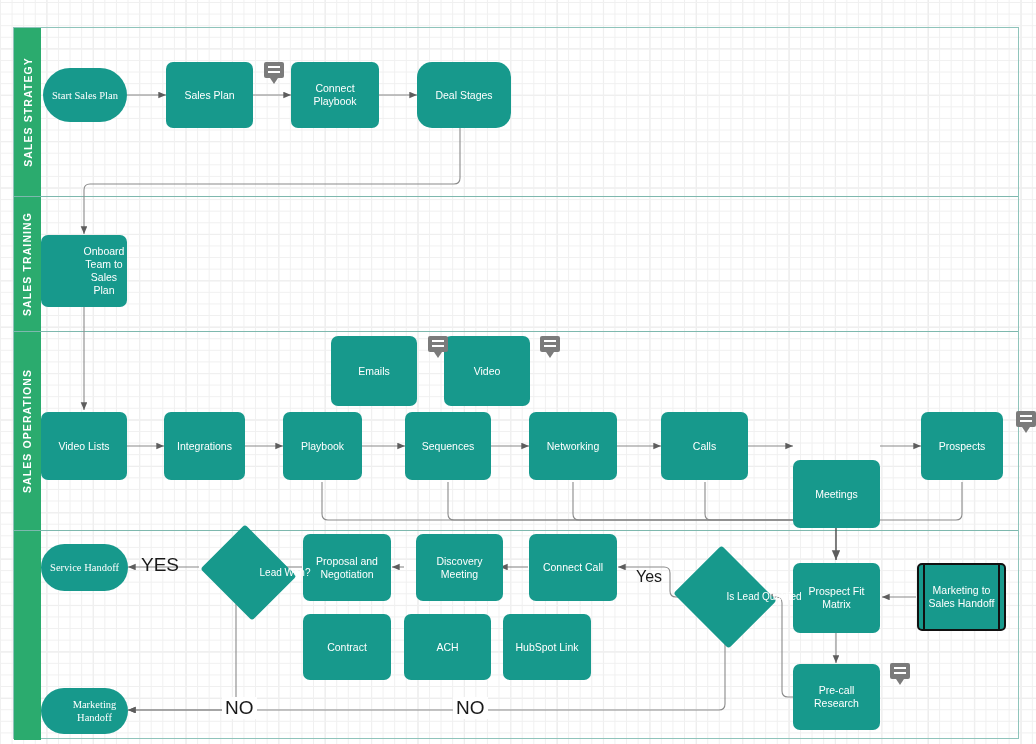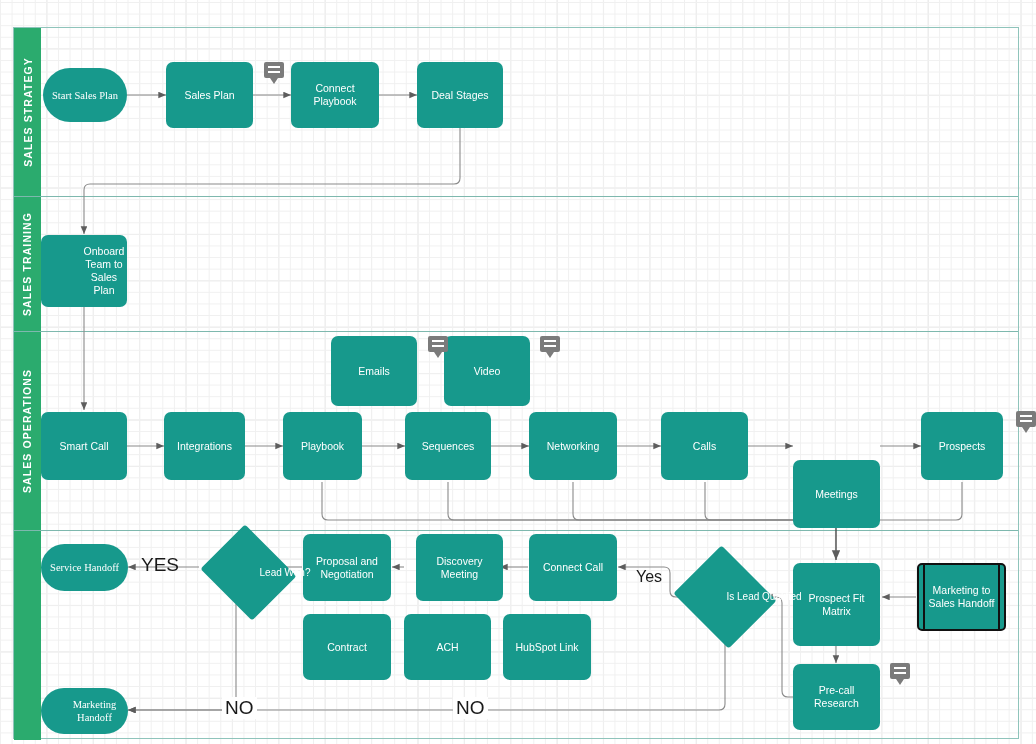--- a/index.html
+++ b/index.html
@@ -235,38 +235,38 @@
 </div>
 
 <div class="node" style="left:166px;top:62px;width:87px;height:66px;">
   <span>Sales Plan</span>
 </div>
 
 <div class="node" style="left:291px;top:62px;width:88px;height:66px;">
   <span>Connect Playbook</span>
 </div>
 
-<div class="node" style="left:417px;top:62px;width:86px;height:66px;">
+<div class="node" style="left:417px;top:62px;width:94px;height:66px;border-radius:15px;">
   <span>Deal Stages</span>
 </div>
 
 <div class="node" style="left:41px;top:235px;width:86px;height:72px;padding-left:44px;">
   <span>Onboard Team to Sales Plan</span>
 </div>
 
 <div class="node" style="left:331px;top:336px;width:86px;height:70px;">
   <span>Emails</span>
 </div>
 
 <div class="node" style="left:444px;top:336px;width:86px;height:70px;">
   <span>Video</span>
 </div>
 
 <div class="node" style="left:41px;top:412px;width:86px;height:68px;">
-  <span>Smart Call</span>
+  <span>Video Lists</span>
 </div>
 
 <div class="node" style="left:164px;top:412px;width:81px;height:68px;">
   <span>Integrations</span>
 </div>
 
 <div class="node" style="left:283px;top:412px;width:79px;height:68px;">
   <span>Playbook</span>
 </div>
 
@@ -309,21 +309,21 @@
 
 <div class="node" style="left:529px;top:534px;width:88px;height:67px;">
   <span>Connect Call</span>
 </div>
 
 <div class="node diamond" style="left:686px;top:563px;width:78px;height:68px;display:block;">
   <span class="diamond-shape"></span>
   <span class="diamond-label" style="position:absolute;top:50%;transform:translateY(-50%);">Is Lead Qualified</span>
 </div>
 
-<div class="node" style="left:793px;top:563px;width:87px;height:83px;">
+<div class="node" style="left:793px;top:563px;width:87px;height:70px;">
   <span>Prospect Fit Matrix</span>
 </div>
 
 <div class="node subprocess" style="left:917px;top:563px;width:89px;height:68px;">
   <span>Marketing to Sales Handoff</span>
 </div>
 
 <div class="node" style="left:303px;top:614px;width:88px;height:66px;">
   <span>Contract</span>
 </div>

